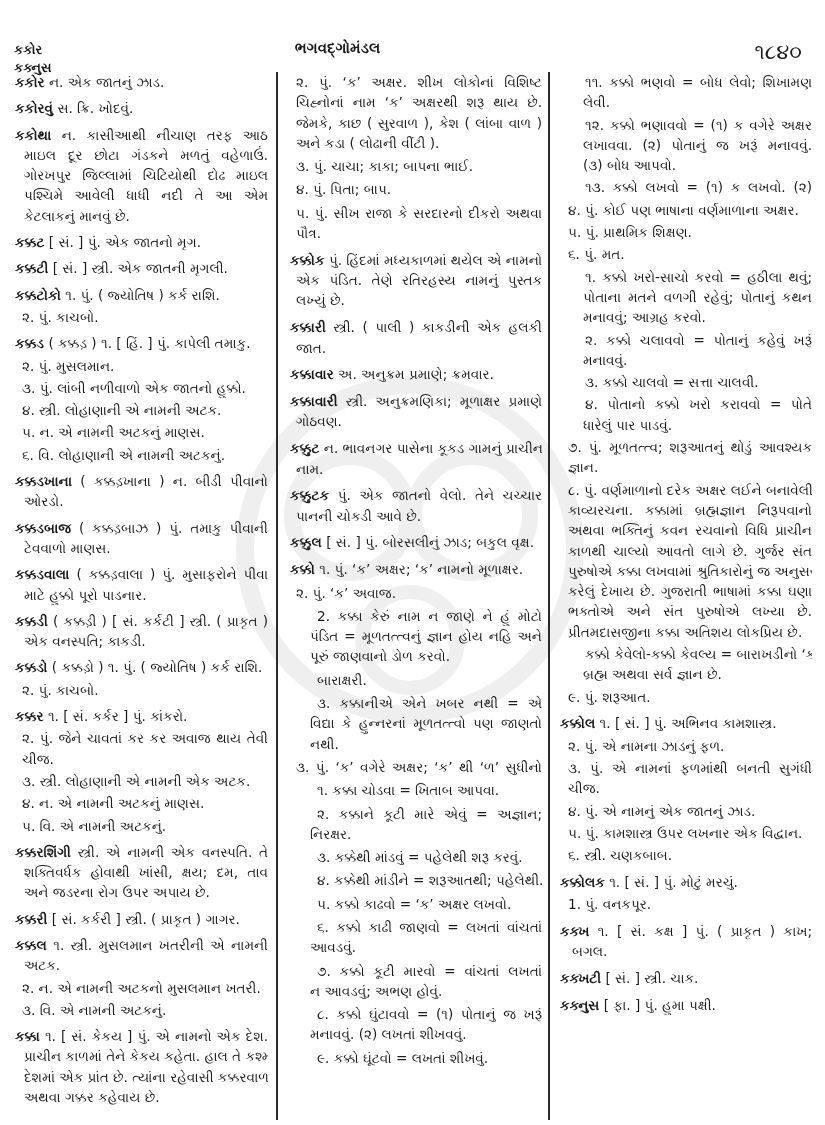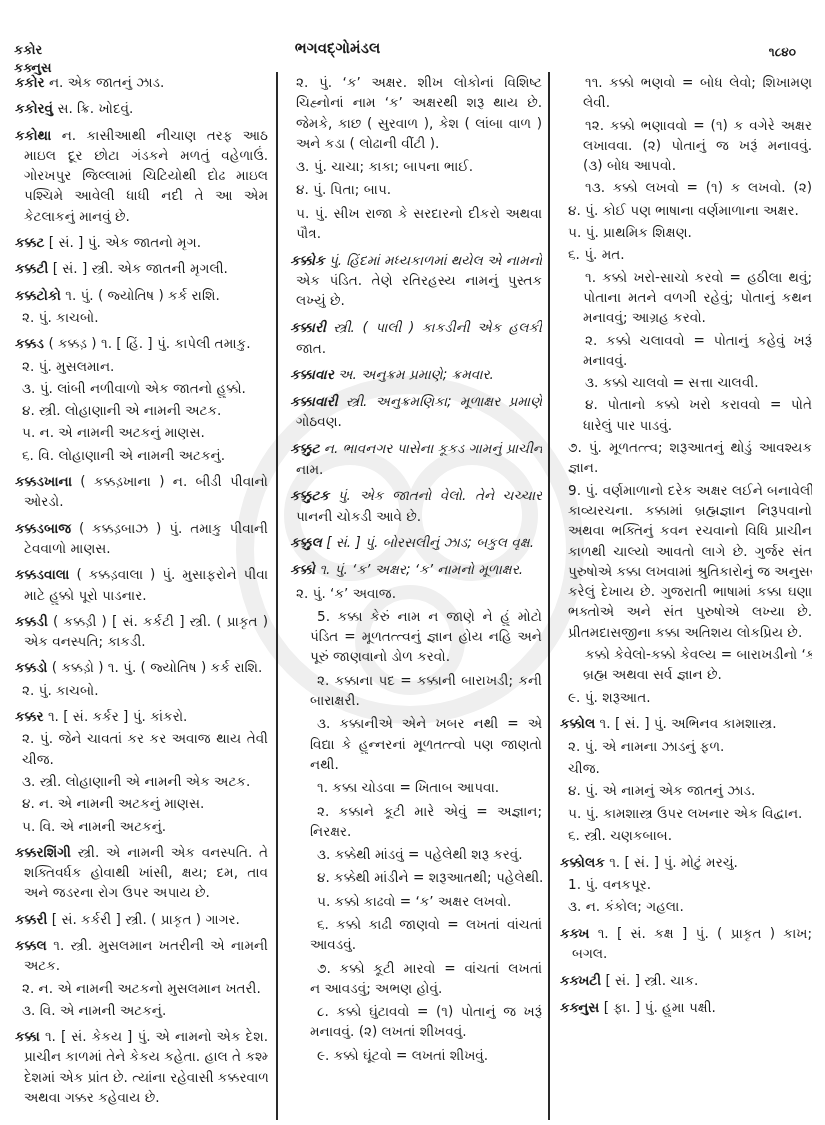--- a/index.html
+++ b/index.html
@@ -7,42 +7,42 @@
     width: 825px; height: 1125px; position: relative; overflow: hidden;
     background: #ffffff; color: #1c1c1c;
     font-family: "DejaVu Sans", sans-serif;
   }
   .page { position: absolute; inset: 0; }
   .watermark { position: absolute; left: 0; top: 0; width: 825px; height: 1125px; pointer-events: none; }
   .hdr-word { position: absolute; left: 14px; font-size: 13px; font-weight: 700; line-height: 16px; }
   .hdr-word.first { top: 42px; }
   .hdr-word.last { top: 60px; }
   .hdr-title { position: absolute; left: 0; width: 675px; top: 39px; text-align: center; font-size: 15px; font-weight: 700; line-height: 18px; }
-  .hdr-page { position: absolute; right: 29px; top: 43px; font-size: 12px; font-weight: 700; line-height: 18px; }
+  .hdr-page { position: absolute; right: 23px; top: 43px; font-size: 21px; font-weight: 400; line-height: 18px; }
   .rule { position: absolute; top: 72px; width: 1.6px; height: 1048px; background: #2a2a2a; }
   .rule.r1 { left: 276px; }
   .rule.r2 { left: 548px; }
   .col { position: absolute; top: 72px; font-size: 13.6px; }
   .col1 { left: 12px; width: 256px; --bg: 2px; --eg: 6px; }
   .col2 { left: 285px; width: 257px; --bg: 3px; --eg: 6.5px; }
   .col3 { left: 557px; width: 255px; --bg: 2px; --eg: 6.5px; }
   .blk { margin-top: var(--bg); }
   .blk.entry { margin-top: var(--eg); }
   .blk:first-child { margin-top: 0; }
   .ln { line-height: 20.3px; height: 20.3px; white-space: nowrap; overflow: hidden; text-align: left; box-sizing: border-box; }
   .ln.jl { text-align: justify; text-align-last: justify; }
   .hw { font-weight: 700; }
 
   
   .col1 .entry .ln { padding-left: 12px; }
   .col1 .entry .ln:first-child { padding-left: 3px; }
   .col1 .sense .ln { padding-left: 10px; }
 
   .col2 .entry .ln { padding-left: 11px; }
-  .col2 .entry .ln:first-child { padding-left: 5px; font-style: italic; }
+  .col2 .entry .ln:first-child { padding-left: 5px; }
   .col2 .sense .ln { padding-left: 11px; }
   .col2 .idiom .ln { padding-left: 25px; }
   .col2 .idiom .ln:first-child { padding-left: 32px; }
 
   .col3 .entry .ln { padding-left: 15px; }
   .col3 .entry .ln:first-child { padding-left: 3px; }
   .col3 .sense .ln { padding-left: 11px; }
   .col3 .idiom .ln { padding-left: 26px; }
   .col3 .idiom .ln:first-child { padding-left: 28px; }
 </style>
@@ -219,34 +219,34 @@
       <div class="blk entry">
         <div class="ln"><span class="hw">કક્કુલ</span> <span>[ સં. ] પું. બોરસલીનું ઝાડ; બકુલ વૃક્ષ.</span></div>
       </div>
       <div class="blk entry">
         <div class="ln"><span class="hw">કક્કો</span> <span>૧. પું. ‘ક’ અક્ષર; ‘ક’ નામનો મૂળાક્ષર.</span></div>
       </div>
       <div class="blk sense">
         <div class="ln"><span>૨. પું. ‘ક’ અવાજ.</span></div>
       </div>
       <div class="blk idiom">
-        <div class="ln jl"><span>5. કક્કા કેરું નામ ન જાણે ને હું મોટો</span></div>
+        <div class="ln jl"><span>2. કક્કા કેરું નામ ન જાણે ને હું મોટો</span></div>
         <div class="ln jl"><span>પંડિત = મૂળતત્ત્વનું જ્ઞાન હોય નહિ અને</span></div>
         <div class="ln"><span>પૂરું જાણવાનો ડોળ કરવો.</span></div>
       </div>
       <div class="blk idiom">
-        <div class="ln jl"><span>૨. કક્કાના પદ = કક્કાની બારાખડી; કની</span></div>
         <div class="ln"><span>બારાક્ષરી.</span></div>
       </div>
       <div class="blk idiom">
         <div class="ln jl"><span>૩. કક્કાનીએ એને ખબર નથી = એ</span></div>
         <div class="ln jl"><span>વિદ્યા કે હુન્નરનાં મૂળતત્ત્વો પણ જાણતો</span></div>
         <div class="ln"><span>નથી.</span></div>
       </div>
       <div class="blk sense">
+        <div class="ln jl"><span>૩. પું. ‘ક’ વગેરે અક્ષર; ‘ક’ થી ‘ળ’ સુધીનો</span></div>
       </div>
       <div class="blk idiom">
         <div class="ln"><span>૧. કક્કા ચોડવા = ખિતાબ આપવા.</span></div>
       </div>
       <div class="blk idiom">
         <div class="ln jl"><span>૨. કક્કાને કૂટી મારે એવું = અજ્ઞાન;</span></div>
         <div class="ln"><span>નિરક્ષર.</span></div>
       </div>
       <div class="blk idiom">
         <div class="ln"><span>૩. કક્કેથી માંડવું = પહેલેથી શરૂ કરવું.</span></div>
@@ -309,21 +309,21 @@
       </div>
       <div class="blk idiom">
         <div class="ln jl"><span>૪. પોતાનો કક્કો ખરો કરાવવો = પોતે</span></div>
         <div class="ln"><span>ધારેલું પાર પાડવું.</span></div>
       </div>
       <div class="blk sense">
         <div class="ln jl"><span>૭. પું. મૂળતત્ત્વ; શરૂઆતનું થોડું આવશ્યક</span></div>
         <div class="ln"><span>જ્ઞાન.</span></div>
       </div>
       <div class="blk sense">
-        <div class="ln jl"><span>9. પું. વર્ણમાળાનો દરેક અક્ષર લઈને બનાવેલી</span></div>
+        <div class="ln jl"><span>૮. પું. વર્ણમાળાનો દરેક અક્ષર લઈને બનાવેલી</span></div>
         <div class="ln jl"><span>કાવ્યરચના. કક્કામાં બ્રહ્મજ્ઞાન નિરૂપવાનો</span></div>
         <div class="ln jl"><span>અથવા ભક્તિનું કવન રચવાનો વિધિ પ્રાચીન</span></div>
         <div class="ln jl"><span>કાળથી ચાલ્યો આવતો લાગે છે. ગુર્જર સંત</span></div>
         <div class="ln jl"><span>પુરુષોએ કક્કા લખવામાં શ્રુતિકારોનું જ અનુસરણ</span></div>
         <div class="ln jl"><span>કરેલું દેખાય છે. ગુજરાતી ભાષામાં કક્કા ઘણા</span></div>
         <div class="ln jl"><span>ભક્તોએ અને સંત પુરુષોએ લખ્યા છે.</span></div>
         <div class="ln"><span>પ્રીતમદાસજીના કક્કા અતિશય લોકપ્રિય છે.</span></div>
       </div>
       <div class="blk idiom">
         <div class="ln jl"><span>કક્કો કેવેલો-કક્કો કેવલ્ય = બારાખડીનો ‘ક’</span></div>
@@ -332,39 +332,37 @@
       <div class="blk sense">
         <div class="ln"><span>૯. પું. શરૂઆત.</span></div>
       </div>
       <div class="blk entry">
         <div class="ln"><span class="hw">કક્કોલ</span> <span>૧. [ સં. ] પું. અભિનવ કામશાસ્ત્ર.</span></div>
       </div>
       <div class="blk sense">
         <div class="ln"><span>૨. પું. એ નામના ઝાડનું ફળ.</span></div>
       </div>
       <div class="blk sense">
+        <div class="ln jl"><span>૩. પું. એ નામનાં ફળમાંથી બનતી સુગંધી</span></div>
         <div class="ln"><span>ચીજ.</span></div>
       </div>
       <div class="blk sense">
         <div class="ln"><span>૪. પું. એ નામનું એક જાતનું ઝાડ.</span></div>
       </div>
       <div class="blk sense">
         <div class="ln"><span>૫. પું. કામશાસ્ત્ર ઉપર લખનાર એક વિદ્વાન.</span></div>
       </div>
       <div class="blk sense">
         <div class="ln"><span>૬. સ્ત્રી. ચણકબાબ.</span></div>
       </div>
       <div class="blk entry">
         <div class="ln"><span class="hw">કક્કોલક</span> <span>૧. [ સં. ] પું. મોટું મરચું.</span></div>
       </div>
       <div class="blk sense">
         <div class="ln"><span>1. પું. વનકપૂર.</span></div>
-      </div>
-      <div class="blk sense">
-        <div class="ln"><span>૩. ન. કંકોલ; ગહલા.</span></div>
       </div>
       <div class="blk entry">
         <div class="ln jl"><span class="hw">કક્ખ</span> <span>૧. [ સં. કક્ષ ] પું. ( પ્રાકૃત ) કાખ;</span></div>
         <div class="ln"><span>બગલ.</span></div>
       </div>
       <div class="blk entry">
         <div class="ln"><span class="hw">કક્ખટી</span> <span>[ સં. ] સ્ત્રી. ચાક.</span></div>
       </div>
       <div class="blk entry">
         <div class="ln"><span class="hw">કક્નુસ</span> <span>[ ફા. ] પું. હુમા પક્ષી.</span></div>

